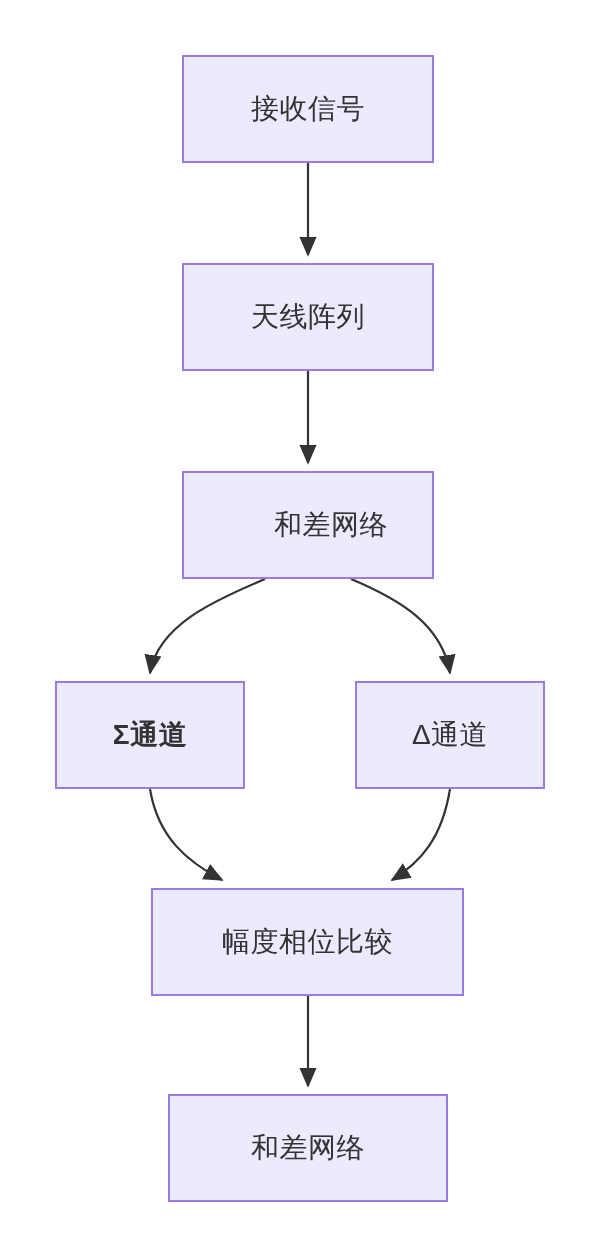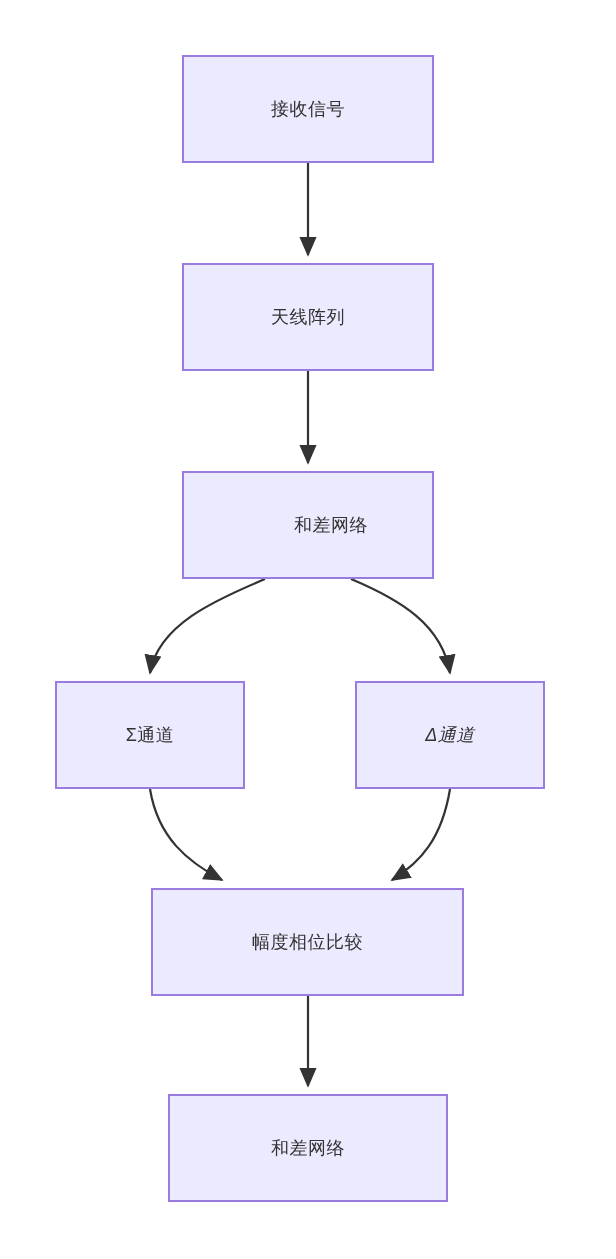--- a/index.html
+++ b/index.html
@@ -29,32 +29,32 @@
     box-sizing: border-box;
     background: #ECEAFE;
     border: 2px solid #9A7CE0;
     display: flex;
     align-items: center;
     justify-content: center;
     z-index: 2;
   }
   .node-label {
     color: #333333;
-    font-size: 18px;
+    font-size: 28px;
     line-height: 1;
     letter-spacing: 0.5px;
     white-space: nowrap;
     text-align: center;
   }
   
   .n-recv   { left: 182px; top: 55px;   width: 252px; height: 108px; }
   .n-array  { left: 182px; top: 263px;  width: 252px; height: 108px; }
   .n-sdnet  { left: 182px; top: 471px;  width: 252px; height: 108px; padding-left: 46px; }
-  .n-sigma  { left: 55px;  top: 681px;  width: 190px; height: 108px; }
-  .n-delta  { left: 355px; top: 681px;  width: 190px; height: 108px; font-style: italic; }
+  .n-sigma  { left: 55px;  top: 681px;  width: 190px; height: 108px; font-weight: bold; }
+  .n-delta  { left: 355px; top: 681px;  width: 190px; height: 108px; }
   .n-cmp    { left: 151px; top: 888px;  width: 313px; height: 108px; font-family: Liberation Serif, serif; }
   .n-out    { left: 168px; top: 1094px; width: 280px; height: 108px; }
 </style>
 </head>
 <body>
 
 <div id="canvas">
 
   <svg id="edge-layer" viewBox="0 0 616 1259" width="616" height="1259" xmlns="http://www.w3.org/2000/svg">
     <defs>

